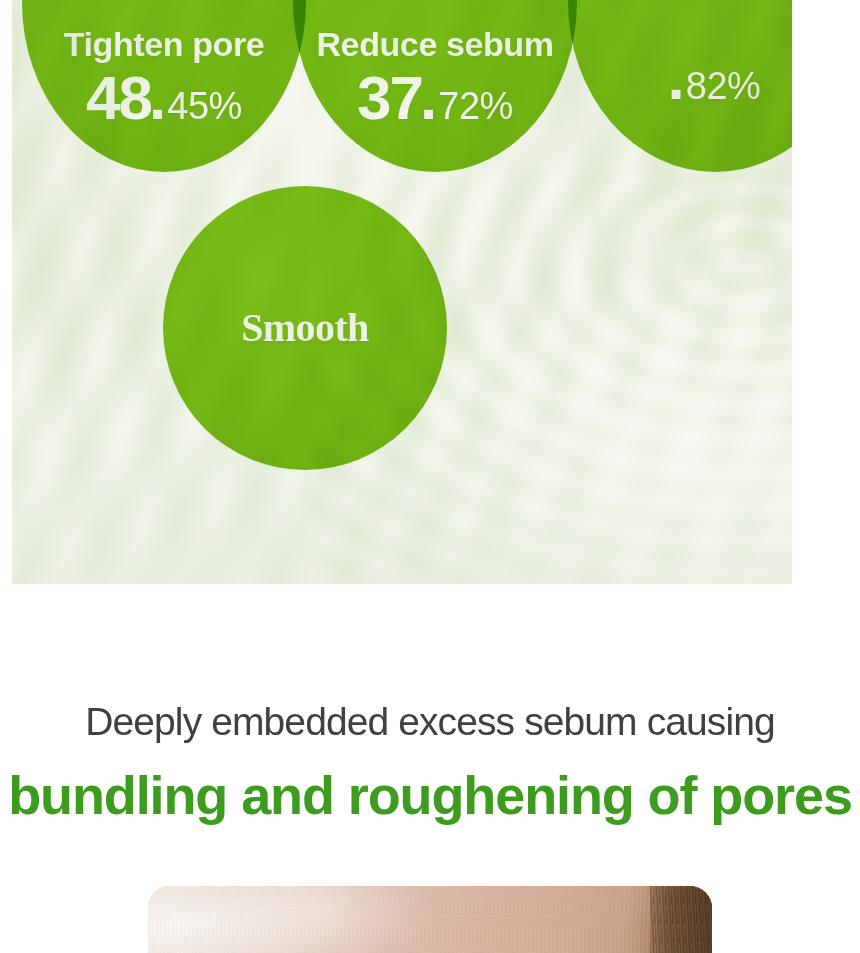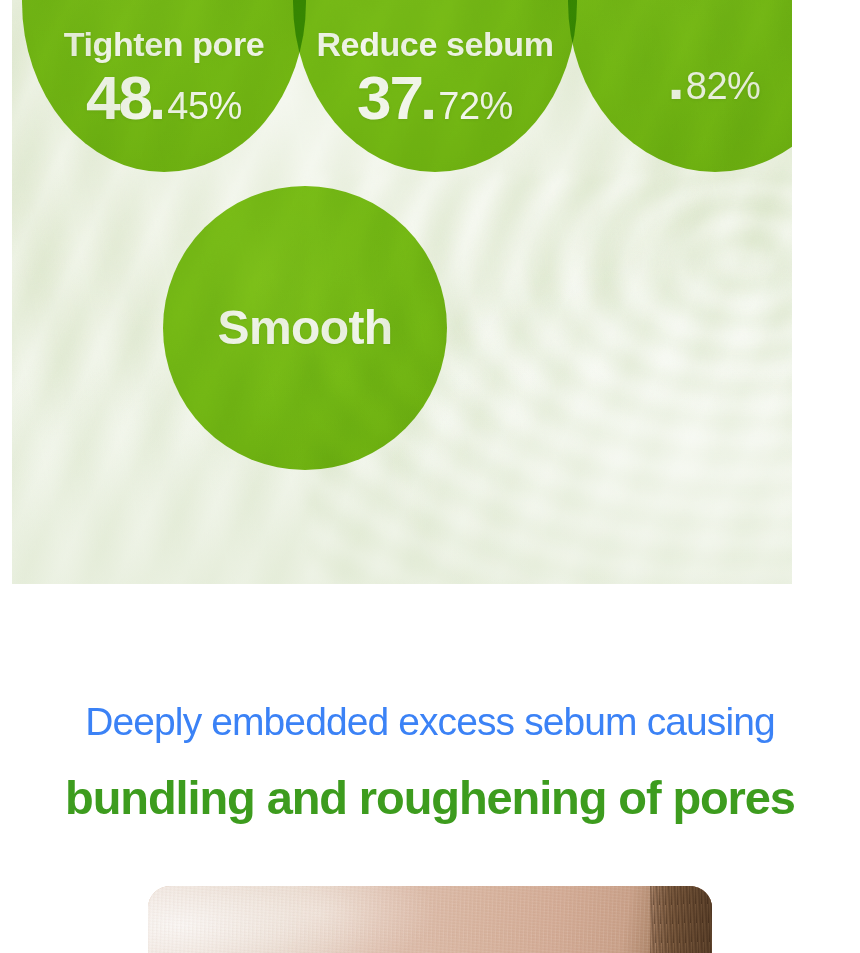--- a/index.html
+++ b/index.html
@@ -146,47 +146,48 @@
   }
   .stat-dec {
     font-size: 38px;
     font-weight: 400;
     line-height: 1;
     letter-spacing: -0.5px;
     margin-left: 1px;
   }
 
   .bubble-bottom .bubble-title {
-    font-size: 48px;
+    font-size: 40px;
     font-weight: 700;
     line-height: 1.45;
     letter-spacing: -0.6px;
+    font-family: Liberation Serif, serif;
   }
 
   
   .copy-block {
     position: absolute;
     left: 0;
     top: 584px;
     width: 860px;
     text-align: center;
   }
   .copy-line-1 {
     margin: 0;
     padding-top: 117px;
     font-size: 39px;
     font-weight: 400;
-    color: #3b82f6;
+    color: #404040;
     letter-spacing: -0.9px;
     line-height: 1.1;
   }
   .copy-line-2 {
-    margin: 6px;
+    margin: 0;
     padding-top: 22px;
-    font-size: 47px;
+    font-size: 54px;
     font-weight: 700;
     color: #3d9c1e;
     letter-spacing: -1.1px;
     line-height: 1.1;
   }
 
   
   .photo-frame {
     position: absolute;
     left: 148px;

